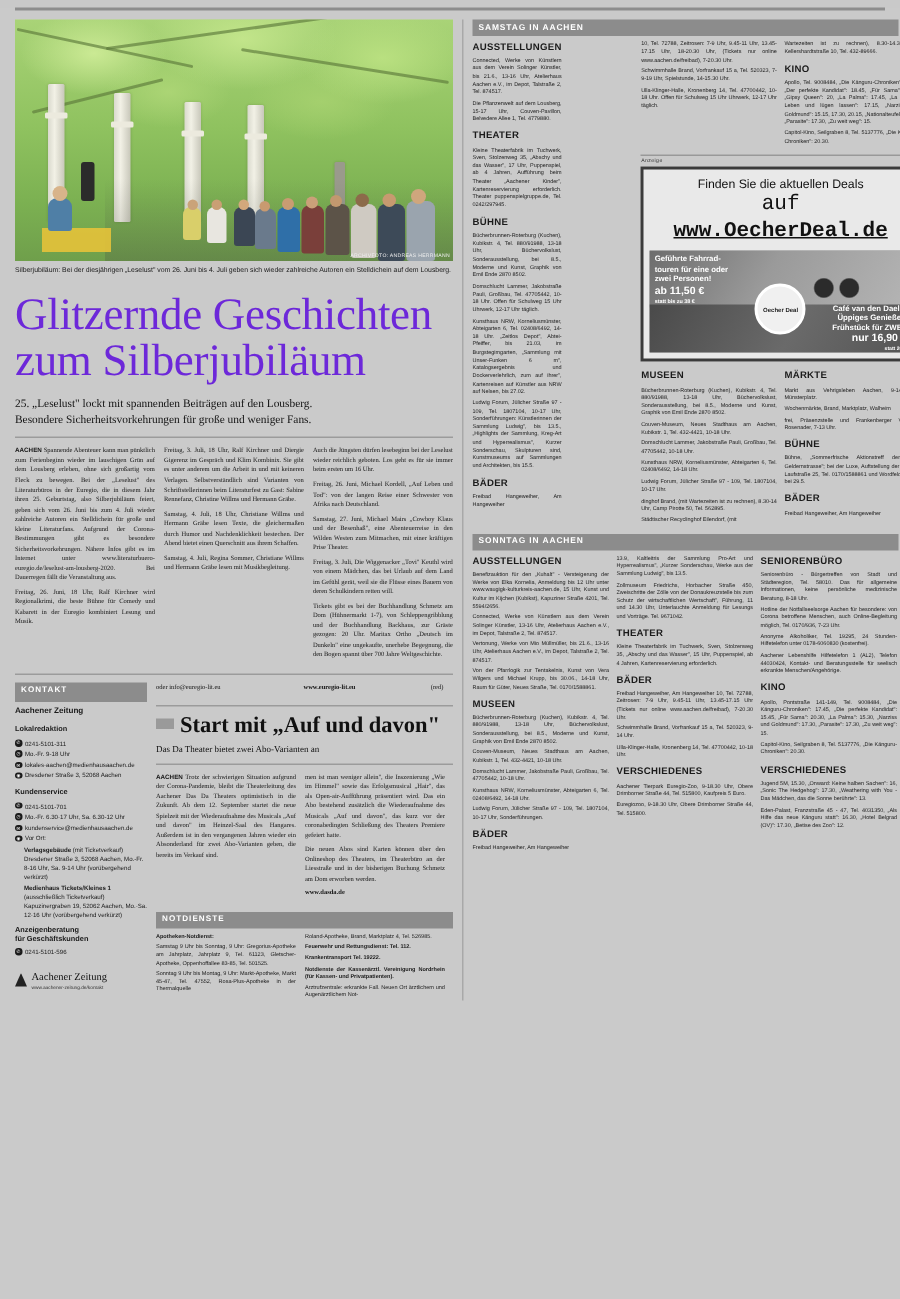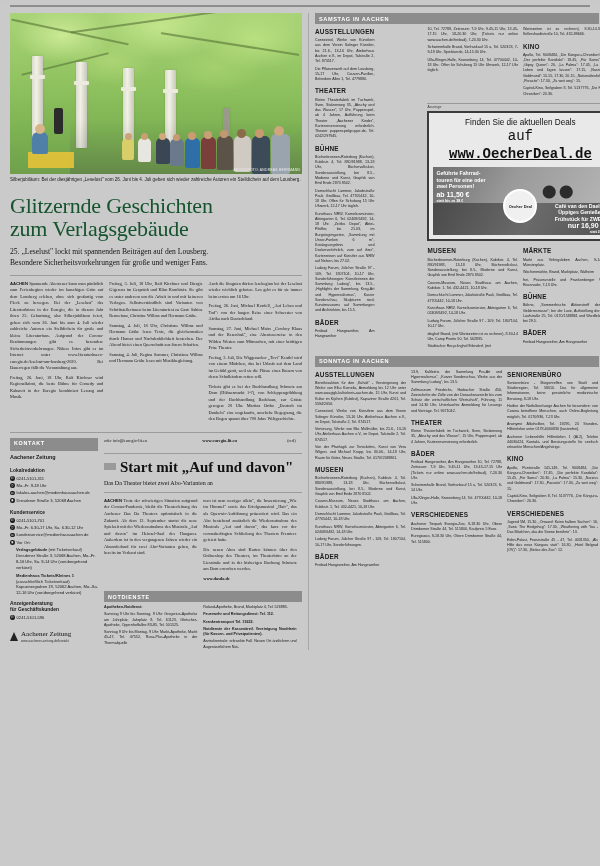--- a/index.html
+++ b/index.html
@@ -68,21 +68,21 @@
     font-family:"Liberation Sans",sans-serif;letter-spacing:.2px;
   }
   .caption{
     font-family:"Liberation Sans",sans-serif;font-size:4.6px;line-height:1.5;
     color:#1a1a1a;padding:3px 0 0 0;width:292px;
   }
 
   
   h1.headline{
     font-family:"Liberation Serif",serif;font-weight:400;
-    font-size:22px;line-height:1.05;margin:10px 0 0 0;letter-spacing:-.2px;color:#14532d;
+    font-size:30px;line-height:1.05;margin:10px 0 0 0;letter-spacing:-.2px;color:#6d28d9;
   }
   .subhead{
     font-family:"Liberation Serif",serif;font-size:7.6px;line-height:1.42;
     margin:7px 0 0 0;color:#141414;
   }
   .rule-thin{height:1px;background:#9b9b9b;margin:6px 0 5px 0;}
 
   
   .artcols{display:flex;gap:6px;}
   .artcol{width:93.3px;font-size:4.35px;line-height:1.5;text-align:justify;color:#161616;
@@ -214,21 +214,21 @@
         <div class="speaker-cone"></div>
         <div class="photo-credit">ARCHIVFOTO: ANDREAS HERRMANN</div>
       </div>
 
       <div class="caption">
         <span>Silberjubiläum: Bei der diesjährigen „Leselust" vom 26. Juni bis 4. Juli geben sich wieder zahlreiche Autoren ein Stelldichein auf dem Lousberg.</span>
       </div>
 
       <h1 class="headline">
         <span>Glitzernde Geschichten</span><br>
-        <span>zum Verlagsgebäude</span>
+        <span>zum Silberjubiläum</span>
       </h1>
 
       <div class="subhead">
         <span>25. „Leselust" lockt mit spannenden Beiträgen auf den Lousberg.</span><br>
         <span>Besondere Sicherheitsvorkehrungen für große und weniger Fans.</span>
       </div>
 
       <div class="rule-thin"></div>
 
       <div class="artcols">

